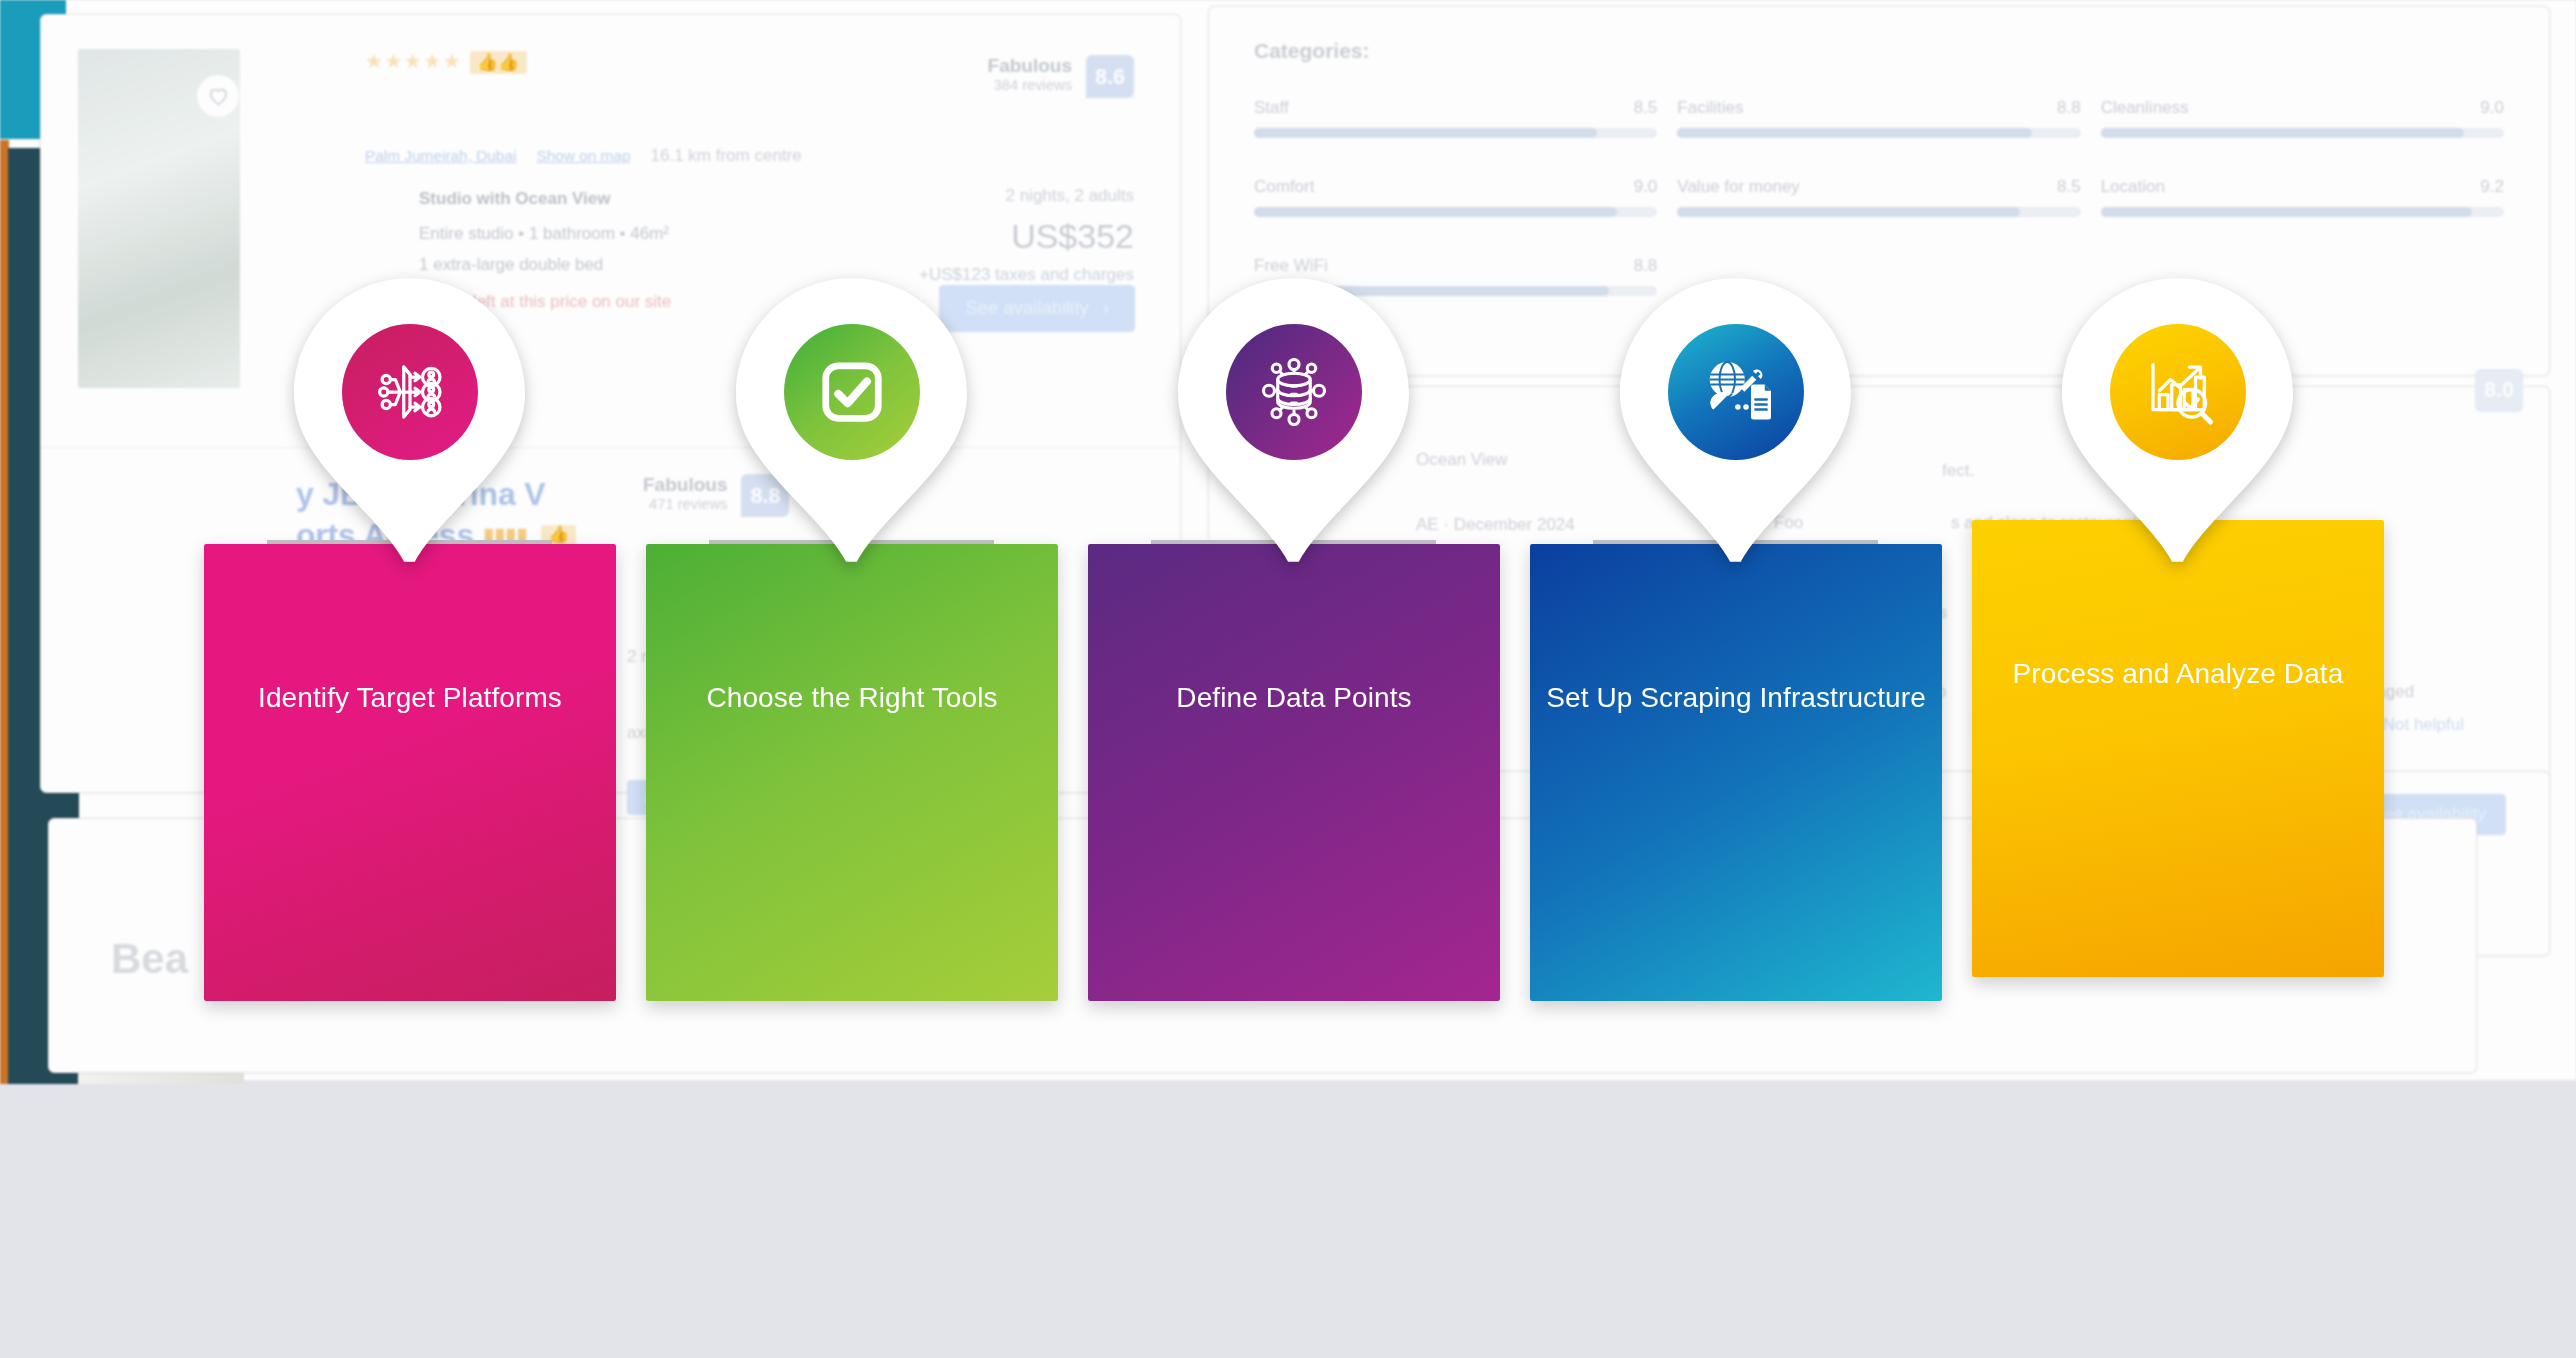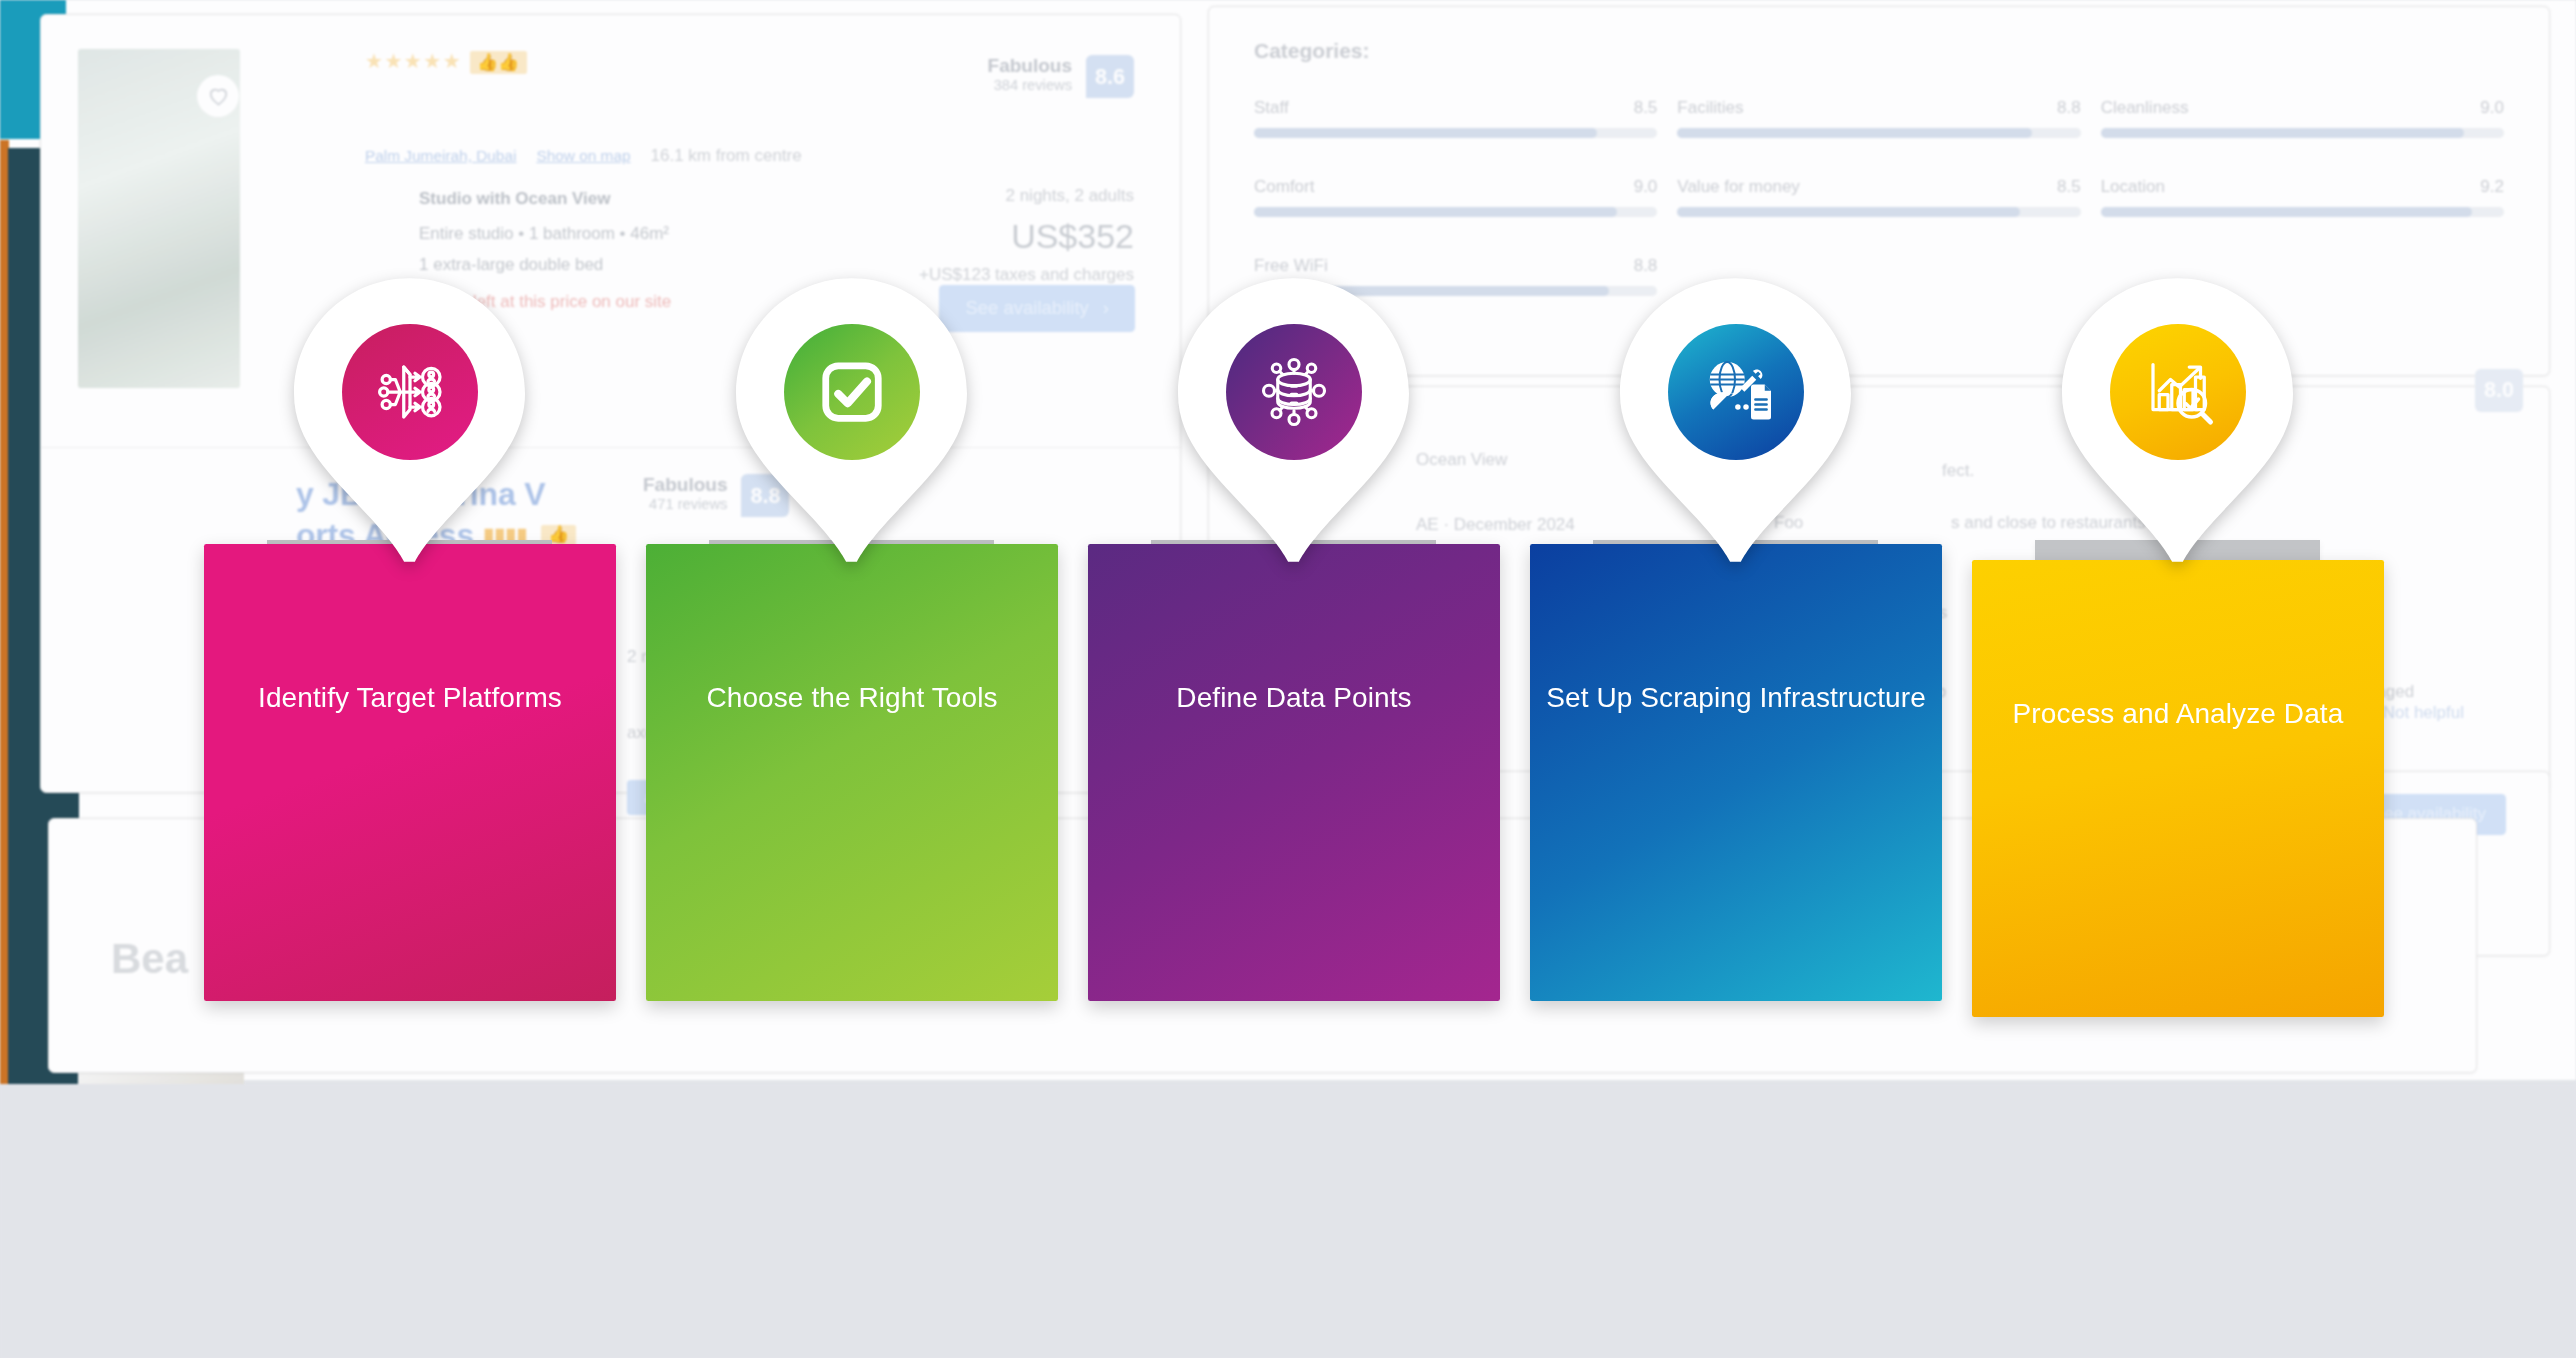--- a/index.html
+++ b/index.html
@@ -326,21 +326,21 @@
         <circle cx="9" cy="10" r=".9" fill="#dfe6e3"></circle>
         <circle cx="15" cy="10" r=".9" fill="#dfe6e3"></circle>
     </svg>
     <div class="rev-txt" style="position:absolute;left:733px;top:66px;margin-top:8px;">fect.</div>
     <div class="rev-txt" style="position:absolute;left:565px;top:126px;">Foo</div>
     <div class="rev-txt" style="position:absolute;left:742px;top:126px;">s and close to restaurants and b</div>
     <div class="rev-txt" style="position:absolute;left:708px;top:216px;">was</div>
     <div class="rev-txt" style="position:absolute;left:708px;top:295px;">ur b</div>
     <div class="rev-txt" style="position:absolute;left:1087px;top:295px;">g and managed</div>
     <div class="rev-txt" style="position:absolute;left:708px;top:339px;">the</div>
-    <div style="position:absolute;right:85px;bottom:69px;display:flex;gap:7px;align-items:center;">
+    <div style="position:absolute;right:85px;bottom:57px;display:flex;gap:7px;align-items:center;">
       <svg width="25" height="25" viewBox="0 0 24 24" fill="none" stroke="#d6e0ef" stroke-width="1.7">
         <path d="M7 3v10l4 7a2 2 0 0 0 3-1.8V14h4.2a1.8 1.8 0 0 0 1.8-2.2l-1.3-6A2 2 0 0 0 16.8 4H7z"></path>
         <path d="M3 3h4v10H3z"></path>
       </svg>
       <span class="rev-link">Not helpful</span>
     </div>
   </div>
 
   <div class="card-panel" id="listing3">
     <div class="title-lg" style="position:absolute;left:139px;top:40px;font-size:28px;">a L</div>
@@ -489,21 +489,21 @@
           <g stroke="#1a6fb5" stroke-width="2" stroke-linecap="round">
             <path d="M47.5 38h9M47.5 42h9M47.5 46h9"></path>
           </g>
         </svg>
       </div>
     </div>
   </div>
 
   <div class="step" style="left:1972px;top:0;">
     <div class="pedestal" style="left:63px;top:540px;"></div>
-    <div class="step-card" style="left:0;top:560px;background:linear-gradient(170deg,#fdd000 0%,#fcc501 45%,#f5a400 100%);">
+    <div class="step-card" style="left:0;top:520px;background:linear-gradient(170deg,#fdd000 0%,#fcc501 45%,#f5a400 100%);">
       <div class="step-label">Process and Analyze Data</div>
     </div>
     <div class="pin" style="left:90px;top:278px;">
       <svg width="231" height="284" viewBox="0 0 300 368">
         <path d="M150 0C67 0 0 67 0 150c0 63 48 106 98 160 25 27 38 45 45 58h14c7-13 20-31 45-58 50-54 98-97 98-160C300 67 233 0 150 0z" fill="#ffffff"></path>
       </svg>
       <div class="pin-icon" style="background:linear-gradient(160deg,#fdd400 0%,#fbc200 50%,#f5a800 100%);">
         <svg viewBox="0 0 64 64" fill="none" stroke="#fff" stroke-width="2.6" stroke-linecap="round" stroke-linejoin="round">
           <path d="M12 10v36h36"></path>
           <rect x="17" y="34" width="7" height="12"></rect>

